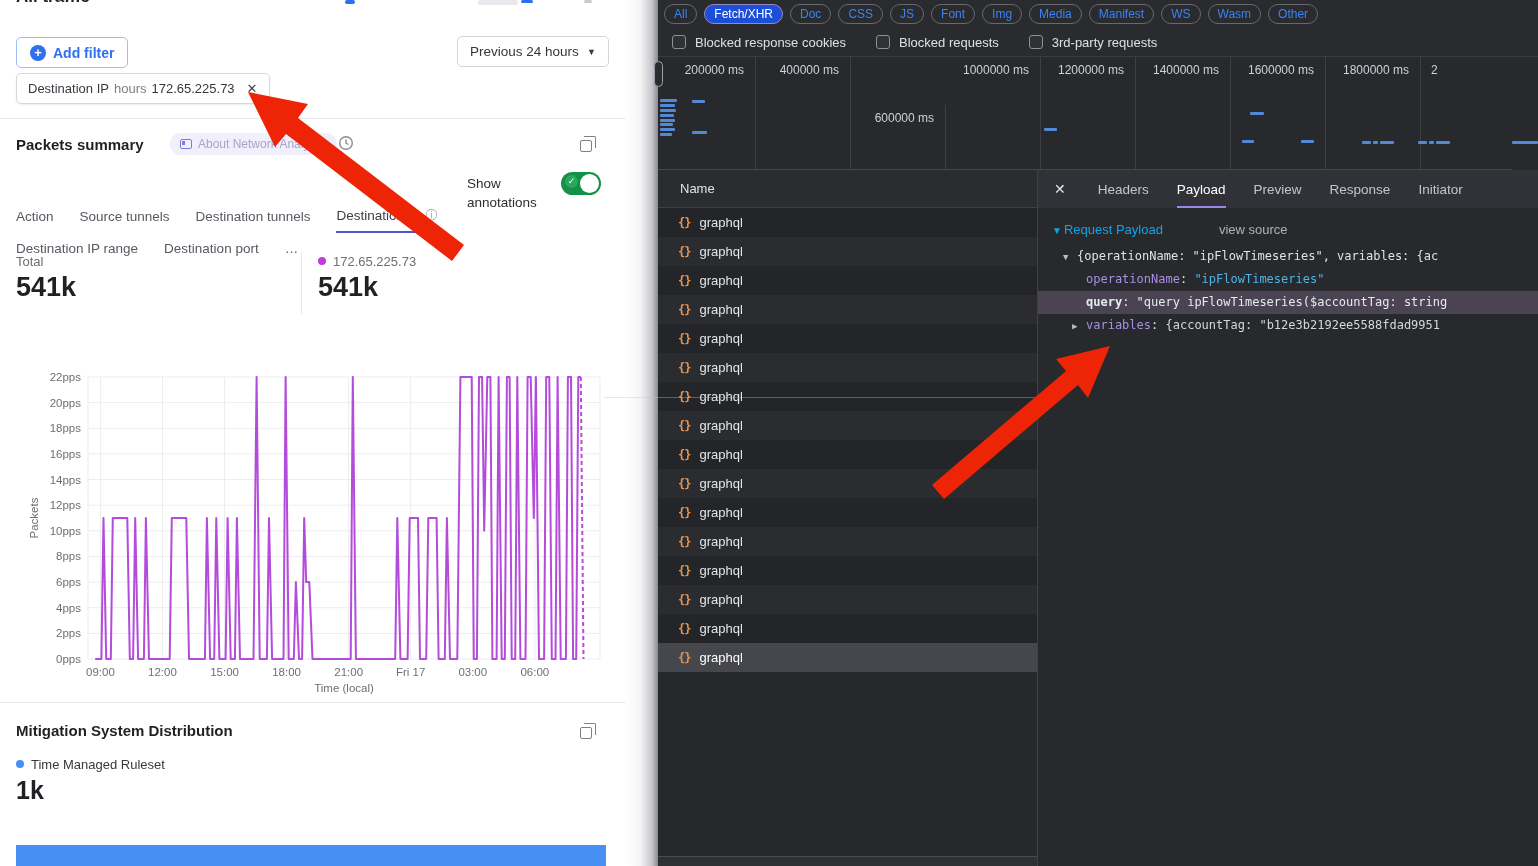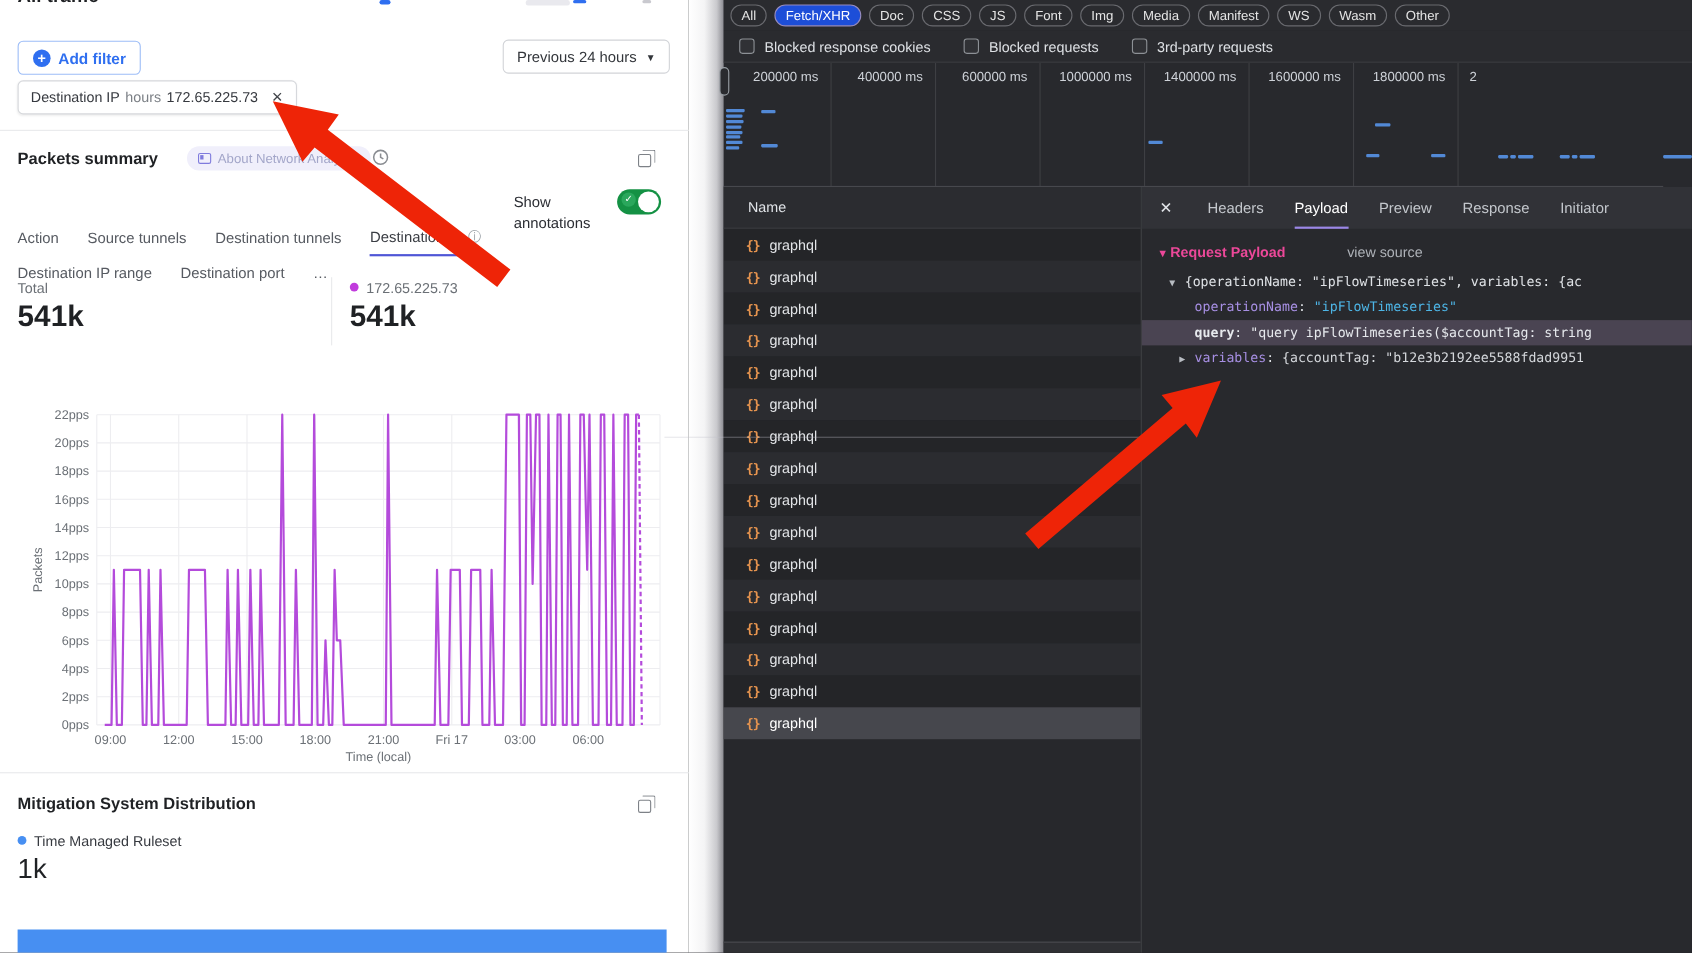--- a/index.html
+++ b/index.html
@@ -57,33 +57,33 @@
   .stat-value { font-size:27px; font-weight:700; color:#1f2124; margin-top:3px; }
   .dot { display:inline-block; width:8px; height:8px; border-radius:50%; margin-right:7px; position:relative; top:-1px; }
   .vdiv { position:absolute; width:1px; background:#e8e9ec; }
 
   #chart-svg { position:absolute; left:24px; top:352px; }
   .gridline { stroke:#ededf0; stroke-width:1; }
   .ticktext { font-size:11.5px; fill:#6b7076; font-family:"Liberation Sans",sans-serif; }
   .axlabel  { font-size:11.5px; fill:#6b7076; font-family:"Liberation Sans",sans-serif; }
 
   .legend-row { position:absolute; left:16px; top:757px; font-size:13px; color:#36393f; }
-  .big-val { position:absolute; left:16px; top:776px; font-size:25px; font-weight:400; color:#1f2124; }
+  .big-val { position:absolute; left:16px; top:776px; font-size:25px; font-weight:700; color:#1f2124; }
   #mit-bar { position:absolute; left:16px; top:845px; width:590px; height:21px; }
 
   
   #gutter { position:absolute; left:626px; top:0; width:32px; height:866px;
       background:linear-gradient(to right,#ffffff 0%,#f4f4f5 45%,#c9c9cd 80%,#8a8a90 100%); }
 
   
   #devtools { position:absolute; left:658px; top:0; width:880px; height:866px; background:#28292d; color:#dde0e4; }
   #pills-row { position:absolute; left:0; top:0; width:880px; height:28px; background:#2a2b2f;
       display:flex; align-items:center; gap:7px; padding-left:6px; }
   .pill { height:20px; line-height:18px; padding:0 9px; border:1px solid #696a6f; border-radius:11px;
-      font-size:12px; color:#e5e5e5; white-space:nowrap; cursor:pointer; }
+      font-size:12px; color:#3b82f6; white-space:nowrap; cursor:pointer; }
   .pill.active { background:#1d4ed8; border-color:#958bc0; color:#ffffff; }
   #cb-row { position:absolute; left:0; top:28px; width:880px; height:29px; background:#2a2b2f;
       display:flex; align-items:center; gap:30px; padding-left:14px; border-bottom:1px solid #3b3c40; }
   .cb-item { display:flex; align-items:center; gap:9px; font-size:13px; color:#dde0e4; }
   .cb-box { width:14px; height:14px; border:1.5px solid #8d9196; border-radius:3px; background:#303135; cursor:pointer; }
 
   #overview { position:absolute; left:0; top:57px; width:854px; height:113px; border-bottom:1px solid #47484d;
       display:flex; overflow:hidden; }
   .ov-col { height:113px; border-right:1px solid #3e3f43; font-size:12px; color:#ced2d8;
       text-align:right; padding:6px 11px 0 0; white-space:nowrap; overflow:hidden; }
@@ -106,21 +106,21 @@
   #detail-pane { position:absolute; left:379px; top:170px; width:501px; height:696px; background:#28292d;
       border-left:1px solid #404145; }
   #detail-tabs { height:38px; background:#313237; display:flex; align-items:stretch; gap:28px; padding-left:16px;
       font-size:13.5px; color:#c3c7cc; }
   #detail-tabs .dt { display:flex; align-items:center; cursor:pointer; border-bottom:2.5px solid transparent; padding-top:2px; }
   #detail-tabs .dt.active { color:#ffffff; border-bottom-color:#9b87e6; }
   #detail-tabs .close { display:flex; align-items:center; margin-right:4px; font-size:14px; color:#e2e5e9; cursor:pointer; }
 
   #payload-body { padding-top:14px; font-size:13px; }
   #rp-header { padding-left:14px; display:flex; gap:56px; align-items:baseline; }
-  #rp-title { font-weight:700; color:#ec4899; }
+  #rp-title { font-weight:400; color:#0ea5e9; }
   #rp-title .tri { font-size:10px; margin-right:2px; }
   #view-source { color:#aeb2b8; cursor:pointer; }
   .tree { margin-top:8px; font-family:"DejaVu Sans Mono",monospace; font-size:12px; }
   .tline { height:23px; line-height:23px; white-space:nowrap; overflow:hidden; position:relative; }
   .tline .marker { color:#b8bcc2; font-size:9px; display:inline-block; width:14px; }
   .key-purple { color:#a78fe3; }
   .val-cyan { color:#4db5e6; }
   .val-white { color:#e6e9ed; }
   .val-grey { color:#d4d7db; }
   .plain { color:#dfe2e6; }
@@ -304,22 +304,23 @@
       </span>
       <span class="cb-item">
         <span class="cb-box"></span>
         <span>3rd-party requests</span>
       </span>
     </div>
 
   <div id="overview">
       <div class="ov-col" style="width: 98px;">200000 ms</div>
       <div class="ov-col" style="width: 95px;">400000 ms</div>
-      <div class="ov-col" style="width: 95px;">600000 ms</div>
+      <div class="ov-col" style="width: 95px; margin-top: 48px;">600000 ms</div>
       <div class="ov-col" style="width: 95px;">1000000 ms</div>
+      <div class="ov-col" style="width: 95px;">1200000 ms</div>
       <div class="ov-col" style="width: 95px;">1400000 ms</div>
       <div class="ov-col" style="width: 95px;">1600000 ms</div>
       <div class="ov-col" style="width: 95px;">1800000 ms</div>
       <div class="ov-col" style="width: 22px; text-align: left; padding: 6px 0px 0px 10px; border-right: none;">2</div>
     </div>
   <div id="wf-layer" class="abs" style="left:0;top:57px;width:880px;height:113px;pointer-events:none">
       <div class="wf-bar" style="left: 2px; top: 42px; width: 17px; background: rgb(82, 137, 214);"></div>
       <div class="wf-bar" style="left: 2px; top: 47px; width: 15px; background: rgb(82, 137, 214);"></div>
       <div class="wf-bar" style="left: 2px; top: 52px; width: 16px; background: rgb(82, 137, 214);"></div>
       <div class="wf-bar" style="left: 2px; top: 57px; width: 14px; background: rgb(82, 137, 214);"></div>

